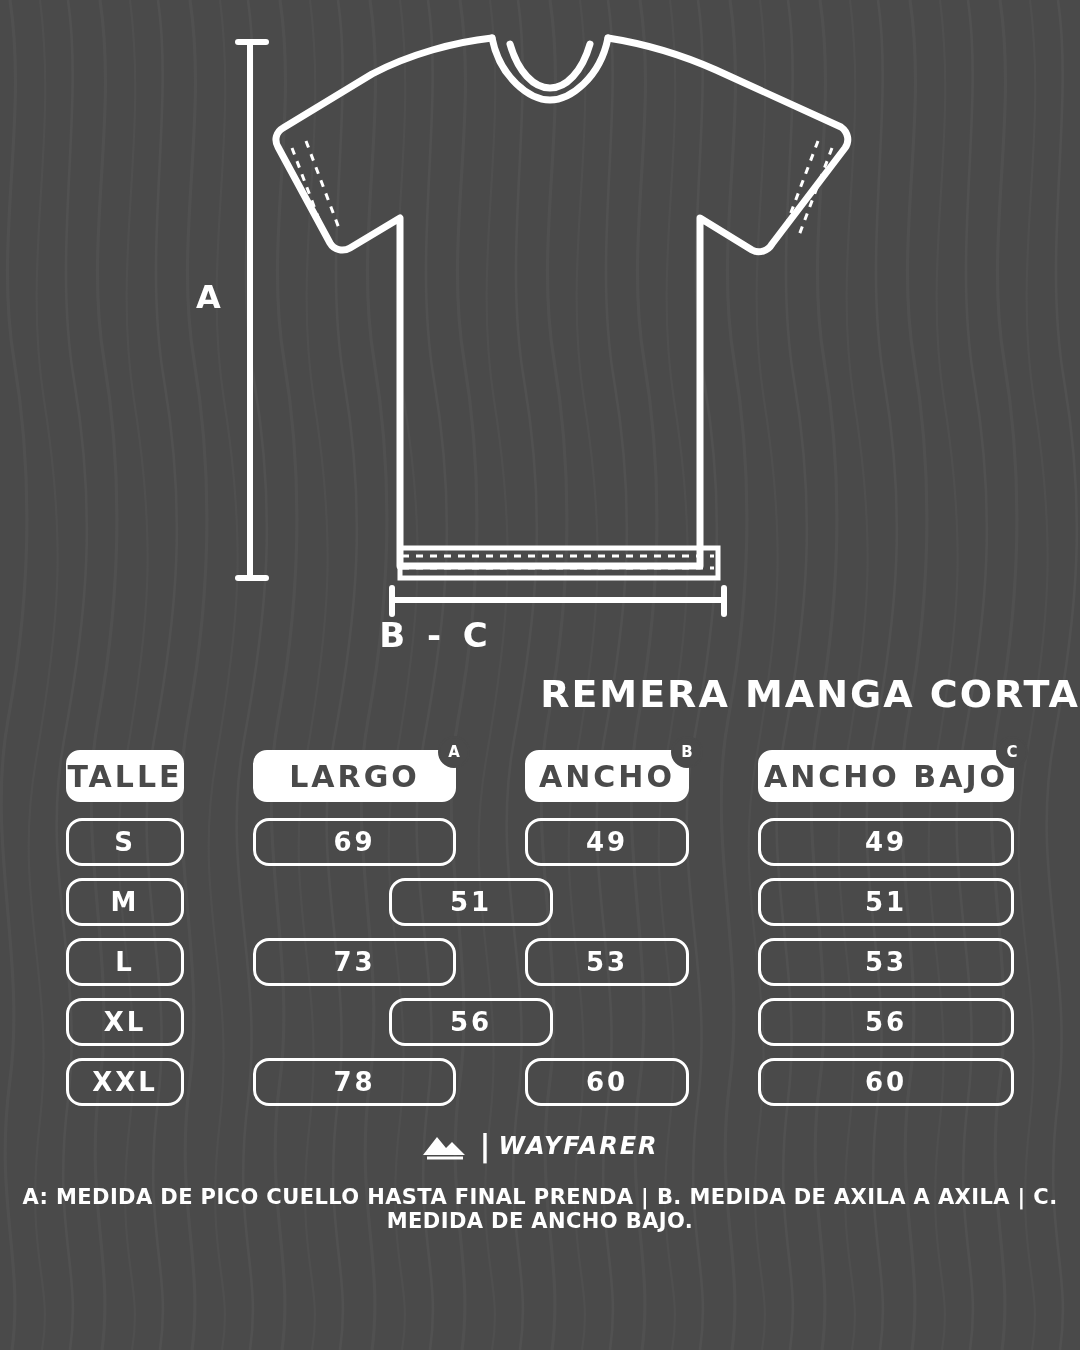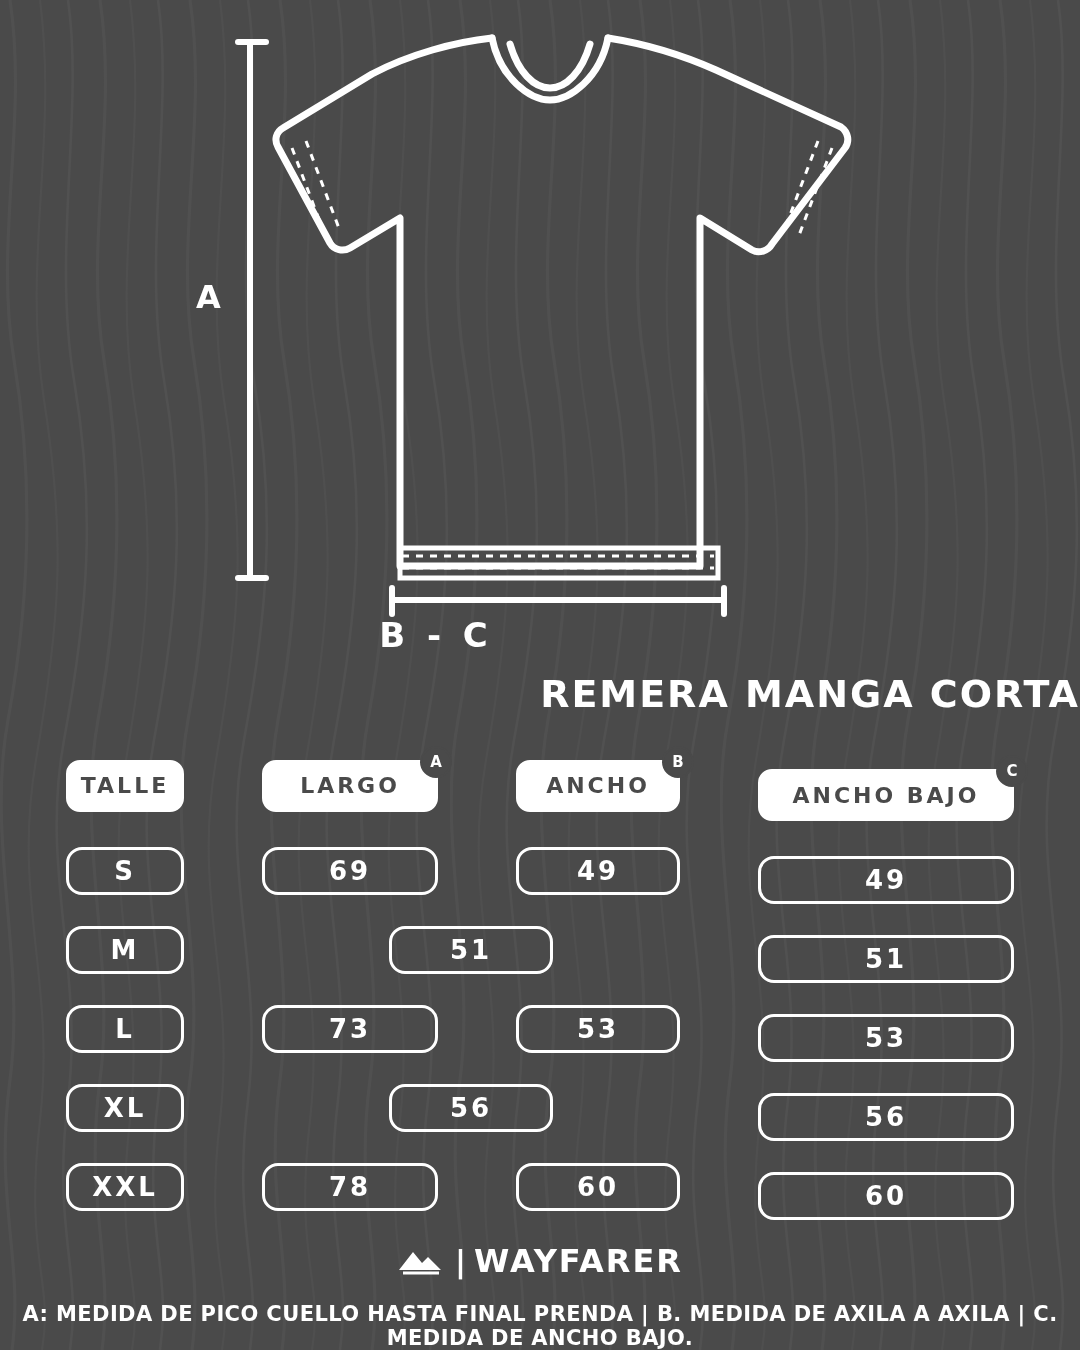--- a/index.html
+++ b/index.html
@@ -83,43 +83,43 @@
   .head-row { margin-bottom: 16px; }
   .data-row { margin-bottom: 12px; }
 
   .cell {
     position: relative;
     display: flex;
     align-items: center;
     justify-content: center;
   }
   .c0 { width: 118px; }
-  .c1 { width: 176px; }
+  .c1 { width: 203px; }
   .c2 { width: 164px; }
-  .c3 { width: 256px; margin-top: 19px; }
+  .c3 { width: 256px; }
 
   .pill {
     display: flex;
     align-items: center;
     justify-content: center;
     border: 3px solid #ffffff;
     border-radius: 16px;
     height: 48px;
     width: 100%;
     font-size: 26px;
     font-weight: 700;
     letter-spacing: 3px;
     color: #ffffff;
   }
   .pill.filled {
     background: #ffffff;
     color: #4a4a4a;
     border-radius: 14px;
     height: 52px;
-    font-size: 22px;
+    font-size: 30px;
     letter-spacing: 3px;
   }
 
   .badge {
     position: absolute;
     top: -14px;
     right: -14px;
     width: 32px;
     height: 32px;
     border-radius: 50%;
@@ -135,23 +135,24 @@
 
   
   #brand {
     margin-top: 22px;
     display: flex;
     align-items: center;
     justify-content: center;
     gap: 6px;
   }
   #brand-name {
-    font-size: 32px;
+    font-size: 24px;
     font-weight: 700;
     letter-spacing: 2px;
+    font-style: italic;
   }
   #brand-bar {
     font-size: 30px;
     font-weight: 700;
     margin: 0 2px 0 6px;
   }
   .foot-line {
     text-align: center;
     font-weight: 700;
     letter-spacing: 0.4px;

